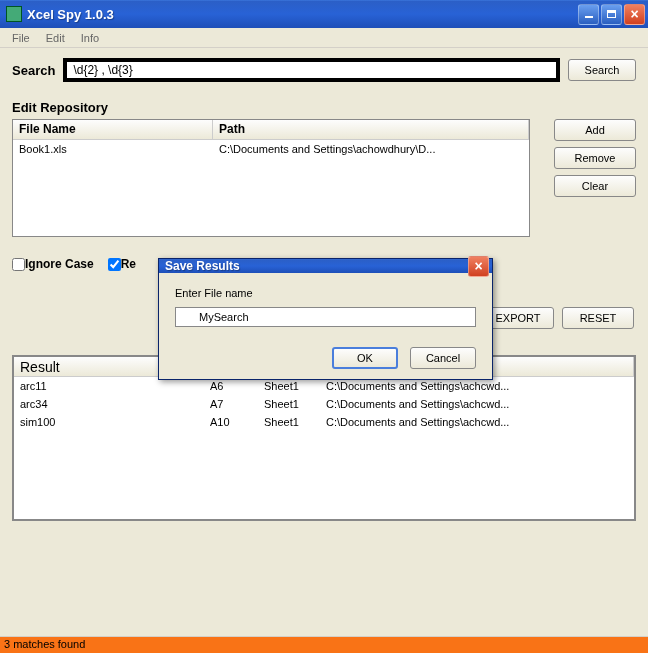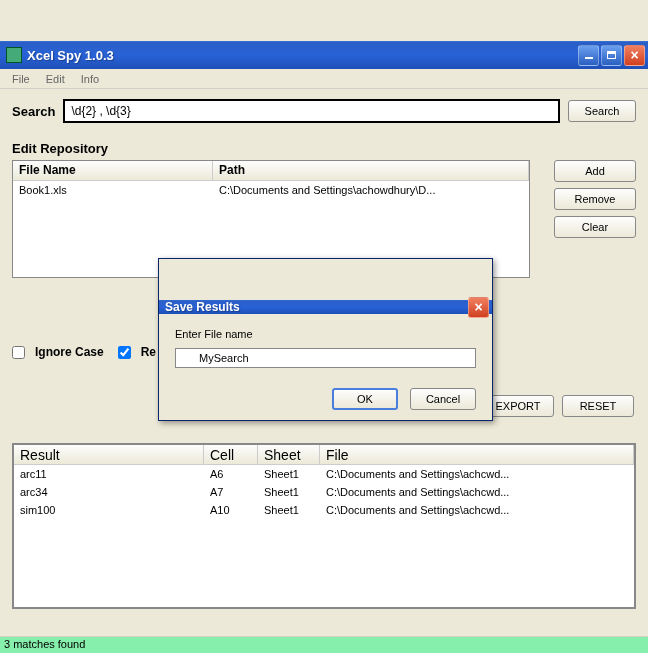--- a/index.html
+++ b/index.html
@@ -14,21 +14,20 @@
 }
 .titlebar {
   height: 28px;
   background: linear-gradient(to bottom, #3b77dd 0%, #2b5fc7 5%, #2862d6 50%, #1e4fb8 100%);
   display: flex;
   align-items: center;
   padding: 0 3px 0 6px;
   color: white;
   font-weight: bold;
   font-size: 13px;
-  margin-top: 41px;
 }
 .titlebar .app-icon {
   width: 16px; height: 16px;
   background: #4a7; border: 1px solid #052;
   margin-right: 5px;
 }
 .titlebar .title { flex: 1; text-shadow: 1px 1px 1px rgba(0,0,0,0.3); }
 .titlebar .win-btn {
   width: 21px; height: 21px;
   margin-left: 2px;
@@ -67,21 +66,21 @@
 .search-row {
   display: flex;
   align-items: center;
   gap: 8px;
   margin-bottom: 18px;
 }
 .search-row .lbl { font-weight: bold; font-size: 13px; }
 .search-input {
   flex: 1;
   height: 24px;
-  border: 2px solid #000000;
+  border: 4px solid #000000;
   background: white;
   padding: 2px 6px;
   font-family: inherit;
   font-size: 12px;
 }
 .btn {
   height: 22px;
   min-width: 68px;
   background: linear-gradient(#fdfdfd, #ece9d8);
   border: 1px solid #888;
@@ -135,24 +134,23 @@
 
 .options-row {
   display: flex;
   align-items: center;
   gap: 14px;
   margin-bottom: 36px;
 }
 .check {
   display: flex;
   align-items: center;
-  gap: 10px;
+  gap: 0;
   font-weight: bold;
   font-size: 12px;
-  margin-top: 47px;
 }
 .check input { width: 13px; height: 13px; }
 
 .action-row {
   display: flex;
   justify-content: flex-end;
   gap: 8px;
   margin-bottom: 26px;
   padding-right: 2px;
 }
@@ -164,21 +162,21 @@
   height: 166px;
 }
 .results-wrap .table-header .th { font-weight: normal; font-size: 14px; }
 
 .statusbar {
   position: absolute;
   left: 0; right: 0; bottom: 0;
   height: 17px;
   padding: 1px 4px;
   font-size: 11px;
-  background: #86efac;
+  background: #f97316;
   border-top: 1px solid #d4d0c8;
 }
 
 
 .modal {
   position: absolute;
   left: 158px;
   top: 258px;
   width: 335px;
   background: #ece9d8;

